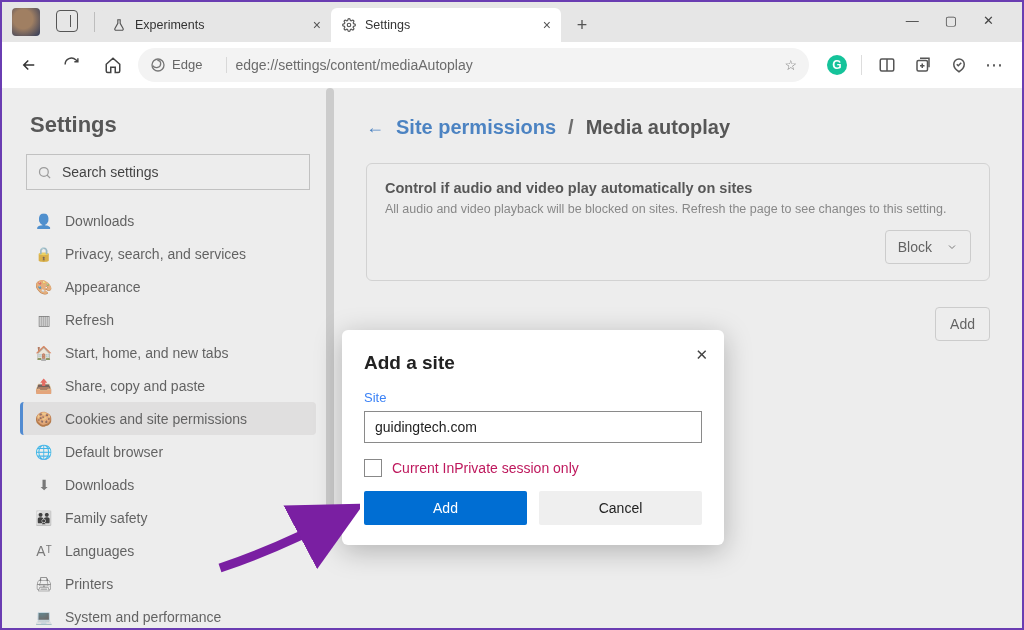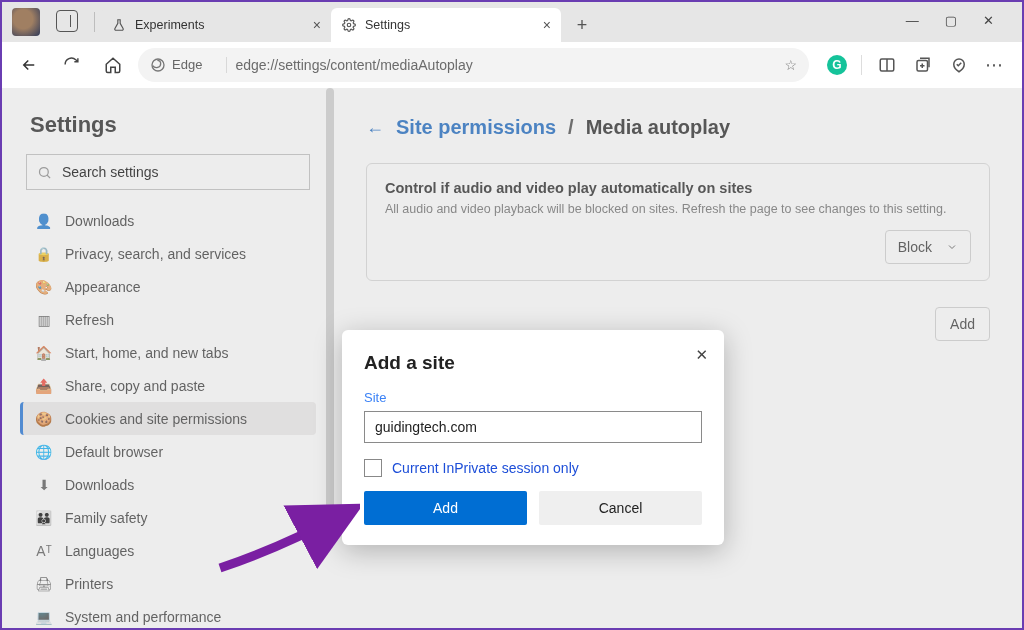--- a/index.html
+++ b/index.html
@@ -58,21 +58,21 @@
   .panel .sel { margin-left:auto; border:1px solid #cfcfcf; border-radius:4px; height:34px; padding:0 12px; display:flex; align-items:center; gap:14px; font-size:14px; color:#333;}
   .addbtn-outer { display:flex; justify-content:flex-end; }
   .addbtn { border:1px solid #cfcfcf; border-radius:4px; height:34px; padding:0 14px; display:flex; align-items:center; font-size:14px; color:#333;}
 
   
   .dialog { position:absolute; z-index:10; left:340px; top:242px; width:382px; background:#fff; border-radius:6px; box-shadow:0 6px 28px rgba(0,0,0,0.25); padding:22px 22px 20px 22px;}
   .dialog .dlg-close { position:absolute; top:16px; right:16px; font-size:15px; color:#444; }
   .dialog h2 { font-size:19px; font-weight:600; color:#222; margin-bottom:16px;}
   .dialog label { font-size:13px; color:#3b82f6; display:block; margin-bottom:6px;}
   .dialog input[type=text] { width:100%; height:32px; border:1px solid #8a8a8a; padding:0 10px; font-size:14px; color:#222; outline:none;}
-  .dialog .cbrow { display:flex; align-items:center; gap:10px; margin:16px 0 14px 0; font-size:14px; color:#1d4ed8;}
+  .dialog .cbrow { display:flex; align-items:center; gap:10px; margin:16px 0 14px 0; font-size:14px; color:#be185d;}
   .dialog .cbrow .cb { width:18px; height:18px; border:1px solid #888; background:#fff;}
   .dialog .btnrow { display:flex; gap:12px; }
   .dialog .btn { flex:1; height:34px; display:flex; align-items:center; justify-content:center; font-size:14px; border-radius:2px;}
   .dialog .btn.primary { background:#006ed3; color:#fff; }
   .dialog .btn.secondary { background:#efefef; color:#222; }
 
   
   .anno-arrow { position:absolute; z-index:20; left:198px; top:410px; width:160px; height:80px; pointer-events:none;}
 
   svg { display:block; }

